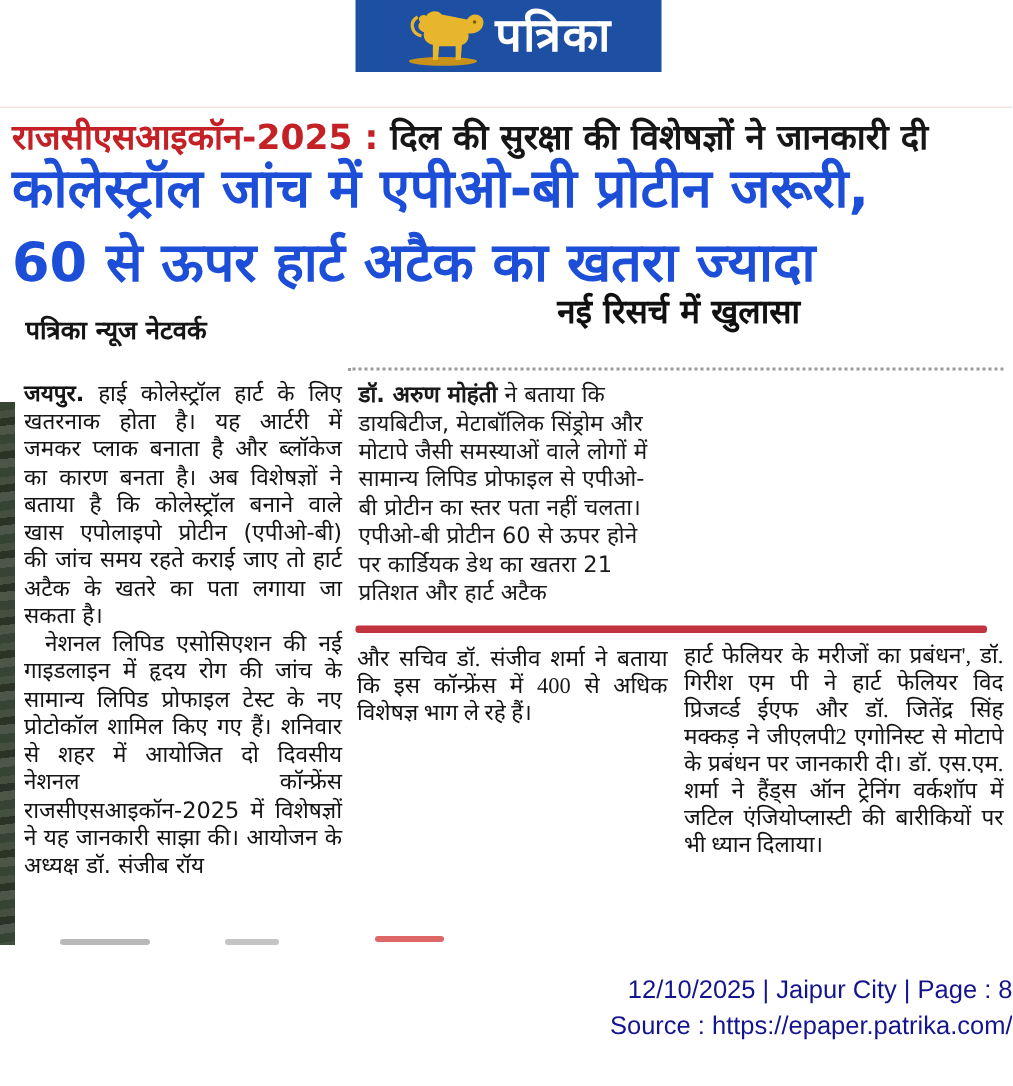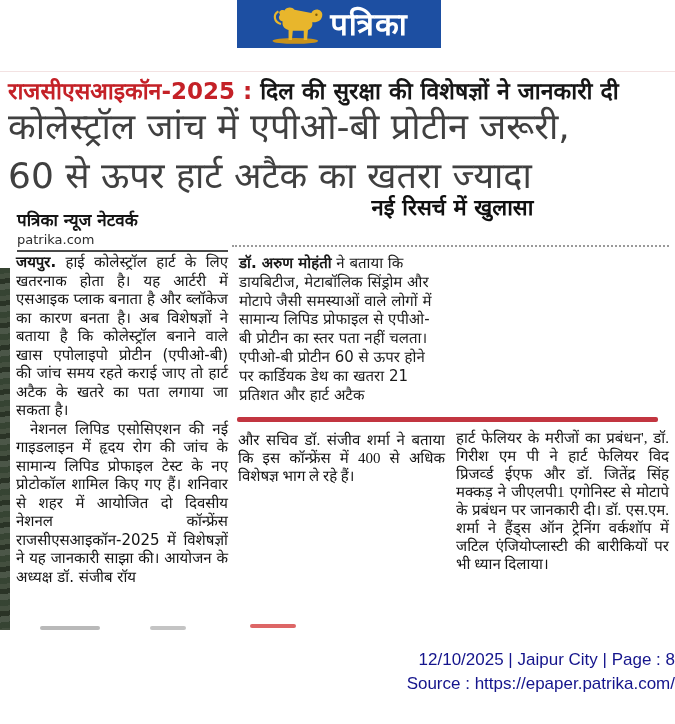--- a/index.html
+++ b/index.html
@@ -13,21 +13,21 @@
     background:#1d4fa2; display:flex; align-items:center; justify-content:center; gap:6px;
   }
   .brand { color:#ffffff; font-size:31px; font-weight:bold; line-height:48px; letter-spacing:1px; }
   .top-faint-rule { position:absolute; left:0; top:71px; width:675px; height:1px; background:#f3e2e2; }
 
   
   .kicker { position:absolute; left:8px; top:74px; width:662px; font-size:23px; font-weight:bold; color:#161616; white-space:nowrap; }
   .kicker-red { color:#c42127; }
 
   
-  .headline { position:absolute; left:8px; top:102px; width:664px; margin:0; font-size:36px; line-height:49px; font-weight:normal; color:#404040; }
+  .headline { position:absolute; left:8px; top:102px; width:664px; margin:0; font-size:36px; line-height:49px; font-weight:bold; color:#1d4ed8; }
 
   
   .byline { position:absolute; left:17px; top:208px; width:211px; }
   .byline-agency { display:block; font-size:17px; font-weight:bold; color:#151515; }
   .byline-site { display:block; font-size:13px; color:#2b2b2b; padding:1px 0 3px 0; border-bottom:2px solid #4a4a4a; }
 
   
   .photo-strip {
     position:absolute; left:0; top:268px; width:10px; height:362px;
     background:
@@ -90,42 +90,41 @@
     <span class="kicker-red">राजसीएसआइकॉन-2025 :</span><span> दिल की सुरक्षा की विशेषज्ञों ने जानकारी दी</span>
   </div>
 
   <h1 class="headline">
     <span>कोलेस्ट्रॉल जांच में एपीओ-बी प्रोटीन जरूरी,</span><br>
     <span>60 से ऊपर हार्ट अटैक का खतरा ज्यादा</span>
   </h1>
 
   <div class="byline">
     <span class="byline-agency">पत्रिका न्यूज नेटवर्क</span>
-    <span class="byline-site">patrika.com</span>
   </div>
 
   <div class="photo-strip"></div>
 
   <div class="col-left">
-    <p><span class="lead-bold">जयपुर.</span><span> हाई कोलेस्ट्रॉल हार्ट के लिए खतरनाक होता है। यह आर्टरी में एसआइक प्लाक बनाता है और ब्लॉकेज का कारण बनता है। अब विशेषज्ञों ने बताया है कि कोलेस्ट्रॉल बनाने वाले खास एपोलाइपो प्रोटीन (एपीओ-बी) की जांच समय रहते कराई जाए तो हार्ट अटैक के खतरे का पता लगाया जा सकता है।</span></p>
+    <p><span class="lead-bold">जयपुर.</span><span> हाई कोलेस्ट्रॉल हार्ट के लिए खतरनाक होता है। यह आर्टरी में जमकर प्लाक बनाता है और ब्लॉकेज का कारण बनता है। अब विशेषज्ञों ने बताया है कि कोलेस्ट्रॉल बनाने वाले खास एपोलाइपो प्रोटीन (एपीओ-बी) की जांच समय रहते कराई जाए तो हार्ट अटैक के खतरे का पता लगाया जा सकता है।</span></p>
     <p class="indent">नेशनल लिपिड एसोसिएशन की नई गाइडलाइन में हृदय रोग की जांच के सामान्य लिपिड प्रोफाइल टेस्ट के नए प्रोटोकॉल शामिल किए गए हैं। शनिवार से शहर में आयोजित दो दिवसीय नेशनल कॉन्फ्रेंस राजसीएसआइकॉन-2025 में विशेषज्ञों ने यह जानकारी साझा की। आयोजन के अध्यक्ष डॉ. संजीब रॉय</p>
   </div>
 
   <h2 class="box-heading">नई रिसर्च में खुलासा</h2>
   <div class="box-dotted-rule"></div>
   <div class="box-col box-col1">
     <p><span class="lead-bold">डॉ. अरुण मोहंती</span><span> ने बताया कि डायबिटीज, मेटाबॉलिक सिंड्रोम और मोटापे जैसी समस्याओं वाले लोगों में सामान्य लिपिड प्रोफाइल से एपीओ-बी प्रोटीन का स्तर पता नहीं चलता। एपीओ-बी प्रोटीन 60 से ऊपर होने पर कार्डियक डेथ का खतरा 21 प्रतिशत और हार्ट अटैक</span></p>
   </div>
   <div class="red-rule"></div>
 
   <div class="low-col low-col1">
     <p>और सचिव डॉ. संजीव शर्मा ने बताया कि इस कॉन्फ्रेंस में 400 से अधिक विशेषज्ञ भाग ले रहे हैं।</p>
   </div>
   <div class="low-col low-col2">
-    <p>हार्ट फेलियर के मरीजों का प्रबंधन', डॉ. गिरीश एम पी ने हार्ट फेलियर विद प्रिजर्व्ड ईएफ और डॉ. जितेंद्र सिंह मक्कड़ ने जीएलपी1 एगोनिस्ट से मोटापे के प्रबंधन पर जानकारी दी। डॉ. एस.एम. शर्मा ने हैंड्स ऑन ट्रेनिंग वर्कशॉप में जटिल एंजियोप्लास्टी की बारीकियों पर भी ध्यान दिलाया।</p>
+    <p>हार्ट फेलियर के मरीजों का प्रबंधन', डॉ. गिरीश एम पी ने हार्ट फेलियर विद प्रिजर्व्ड ईएफ और डॉ. जितेंद्र सिंह मक्कड़ ने जीएलपी2 एगोनिस्ट से मोटापे के प्रबंधन पर जानकारी दी। डॉ. एस.एम. शर्मा ने हैंड्स ऑन ट्रेनिंग वर्कशॉप में जटिल एंजियोप्लास्टी की बारीकियों पर भी ध्यान दिलाया।</p>
   </div>
 
   <div class="remnant remnant-a"></div>
   <div class="remnant remnant-b"></div>
   <div class="remnant remnant-c"></div>
 
   <div class="footer">
     <span class="footer-meta">12/10/2025 | Jaipur City | Page : 8</span>
     <a class="footer-source" href="#">Source : https://epaper.patrika.com/</a>
   </div>

